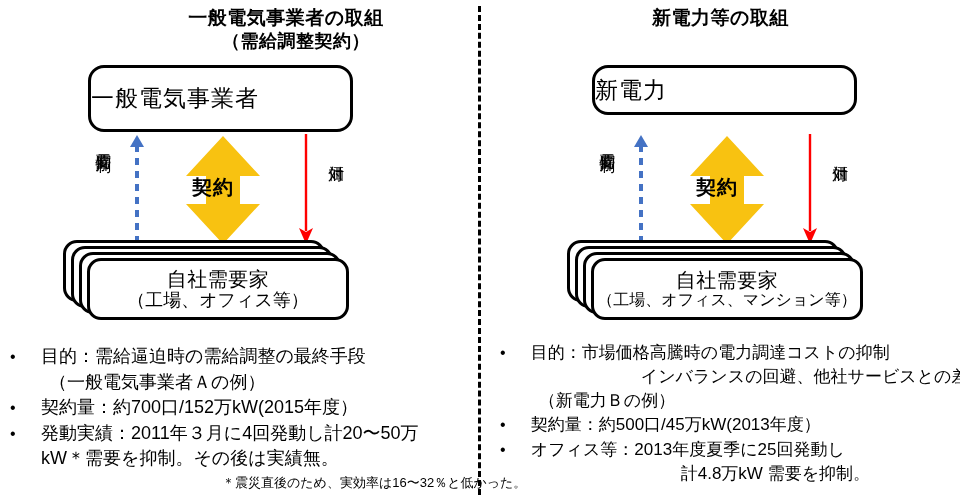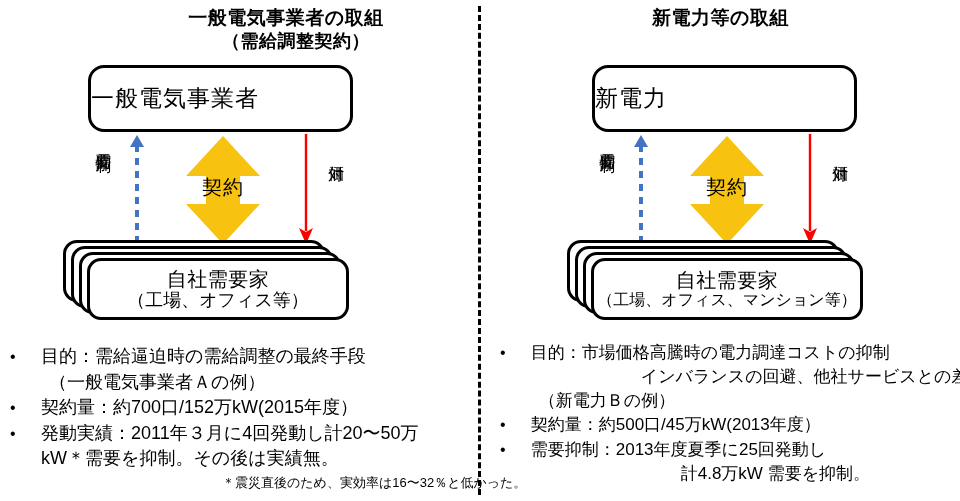--- a/index.html
+++ b/index.html
@@ -60,21 +60,21 @@
     border-radius: 16px;
     background: #ffffff;
     display: flex;
     align-items: center;
     justify-content: flex-start;
     font-size: 23px;
     letter-spacing: 1px;
     white-space: nowrap;
   }
   .entity-left  { left: 88px;  top: 65px; width: 265px; height: 67px; }
-  .entity-right { left: 592px; top: 65px; width: 265px; height: 67px; }
+  .entity-right { left: 592px; top: 65px; width: 265px; height: 50px; }
 
   
   .stack {
     position: absolute;
     width: 290px;
     height: 86px;
   }
   .stack-left  { left: 63px;  top: 240px; }
   .stack-right { left: 567px; top: 240px; width: 300px; }
 
@@ -140,26 +140,25 @@
   
   .arrow-yellow {
     position: absolute;
     width: 86px;
     height: 108px;
   }
   .arrow-yellow-left  { left: 180px; top: 136px; }
   .arrow-yellow-right { left: 684px; top: 136px; }
   .arrow-yellow .contract-text {
     position: absolute;
-    left: 0;
+    left: 12px;
     top: 38px;
     width: 100%;
-    text-align: center;
     font-size: 20px;
-    font-weight: normal;
+    font-weight: bold;
     letter-spacing: 1px;
     white-space: nowrap;
   }
 
   
   .bullets {
     position: absolute;
     font-size: 18px;
     line-height: 1.42;
   }
@@ -328,19 +327,19 @@
   <div class="b-row">
     <span class="b-dot"></span>
     <span class="b-cont indent-1">（新電力Ｂの例）</span>
   </div>
   <div class="b-row">
     <span class="b-dot">•</span>
     <span class="b-cont indent-0">契約量：約500口/45万kW(2013年度）</span>
   </div>
   <div class="b-row">
     <span class="b-dot">•</span>
-    <span class="b-cont indent-0">需要抑制：2013年度夏季に25回発動し</span>
+    <span class="b-cont indent-0">オフィス等：2013年度夏季に25回発動し</span>
   </div>
   <div class="b-row">
     <span class="b-dot"></span>
     <span class="b-cont indent-4">計4.8万kW 需要を抑制。</span>
   </div>
 </div>
 
 </body></html>

